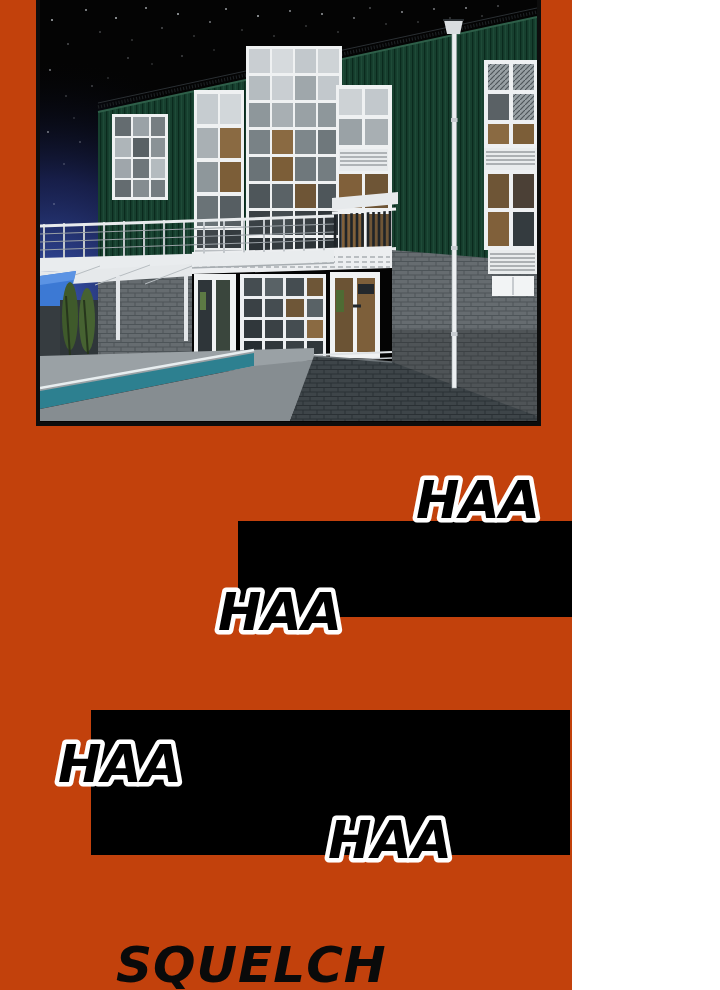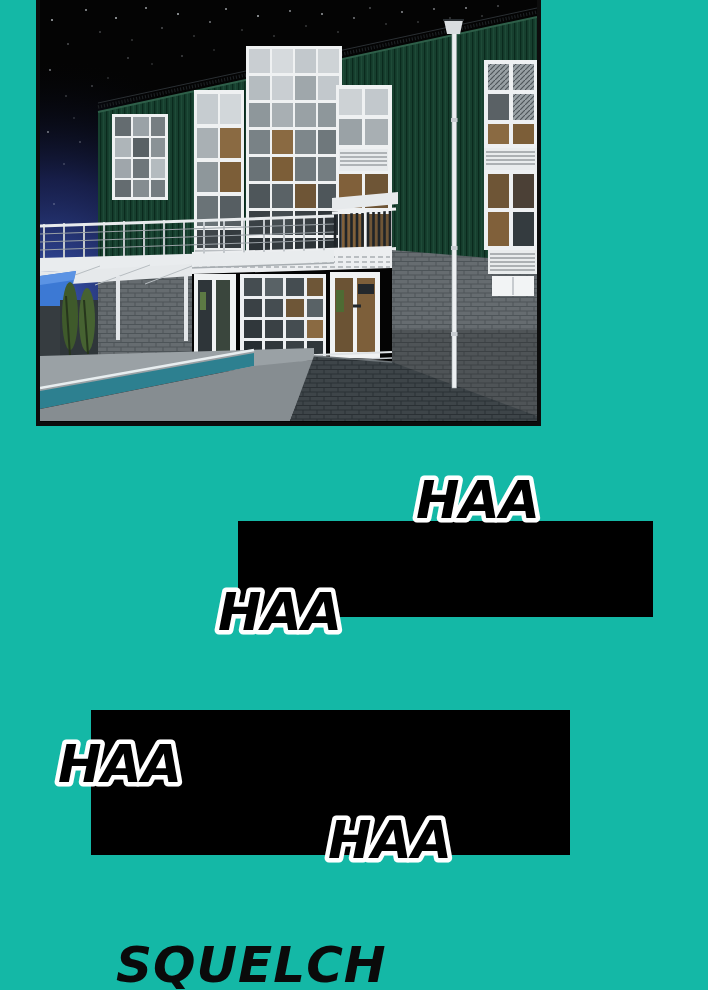--- a/index.html
+++ b/index.html
@@ -1,16 +1,16 @@
 <!DOCTYPE html>
 <html><head>
 <meta charset="utf-8">
 <style>
   html,body{margin:0;padding:0;background:#ffffff;}
-  #page{position:relative;width:708px;height:990px;background:#14b8a6;overflow:hidden;
+  #page{position:relative;width:572px;height:990px;background:#c2410c;overflow:hidden;
         font-family:"DejaVu Sans",sans-serif;}
   
   #panel{position:absolute;left:36px;top:0;width:497px;height:422px;
          border-left:4px solid #0d0d0d;border-right:4px solid #0d0d0d;border-bottom:4px solid #0d0d0d;
          background:#040404;}
   #panel svg{display:block;}
   
   .censor{position:absolute;background:#000000;}
   #bar1{left:238px;top:521px;width:415px;height:96px;}
   #bar2{left:91px;top:710px;width:479px;height:145px;}

